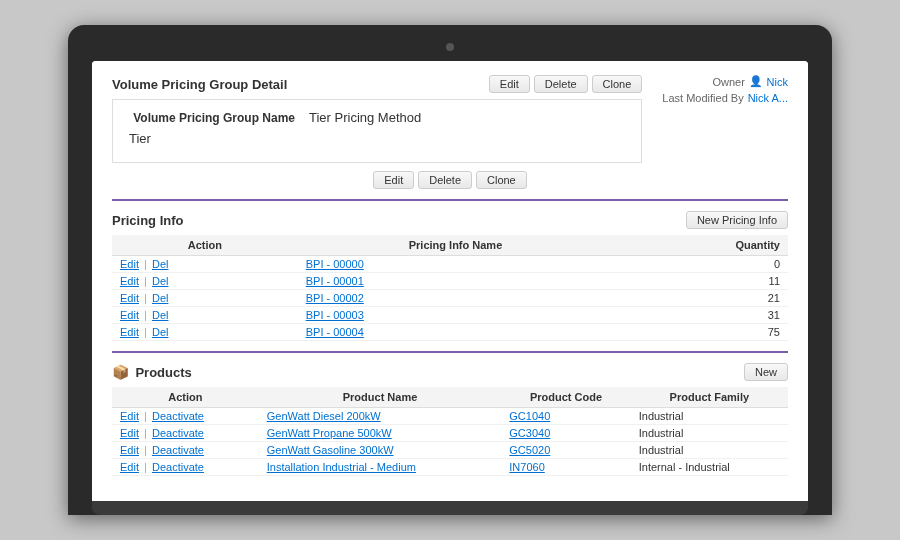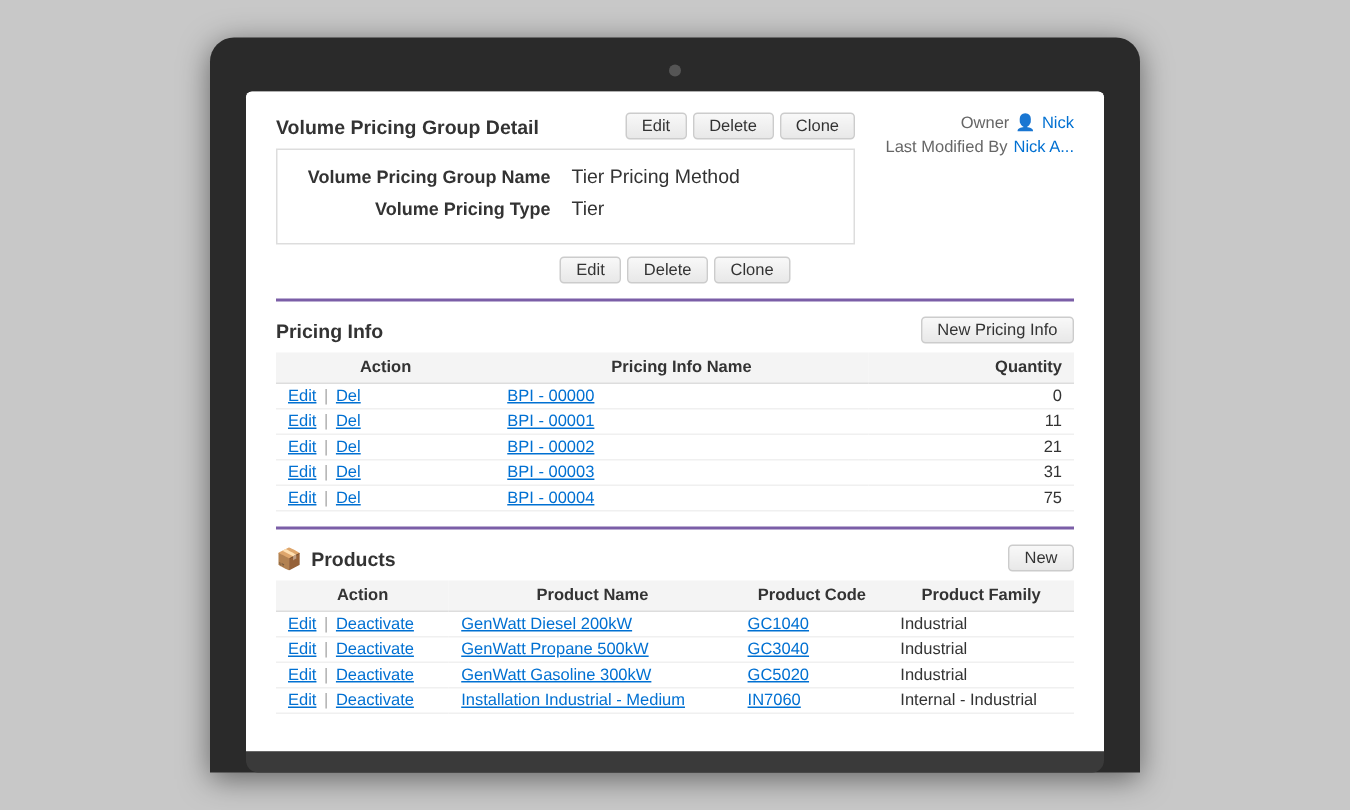--- a/index.html
+++ b/index.html
@@ -8,21 +8,21 @@
       display: flex;
       justify-content: center;
       align-items: center;
       height: 540px;
       width: 900px;
       font-family: Arial, sans-serif;
       font-size: 12px;
     }
 
     .laptop-outer {
-      width: 620px;
+      width: 764px;
       background: #2a2a2a;
       border-radius: 16px 16px 0 0;
       padding: 18px 24px 0 24px;
       box-shadow: 0 4px 20px rgba(0,0,0,0.5);
     }
 
     .laptop-camera {
       width: 8px;
       height: 8px;
       background: #555;
@@ -218,21 +218,20 @@
               <button class="btn">Clone</button>
             </div>
           </div>
 
           <div class="detail-card">
             <div class="field-row">
               <span class="field-label">Volume Pricing Group Name</span>
               <span class="field-value">Tier Pricing Method</span>
             </div>
             <div class="field-row">
-              <span class="field-label">Volume Pricing Type</span>
               <span class="field-value">Tier</span>
             </div>
           </div>
         </div>
 
         <div class="owner-section" style="margin-left:20px; min-width:120px;">
           <div class="owner-row">
             <span class="owner-label">Owner</span>
             <span style="color:#0070d2;">👤</span>
             <a class="owner-link">Nick</a>

